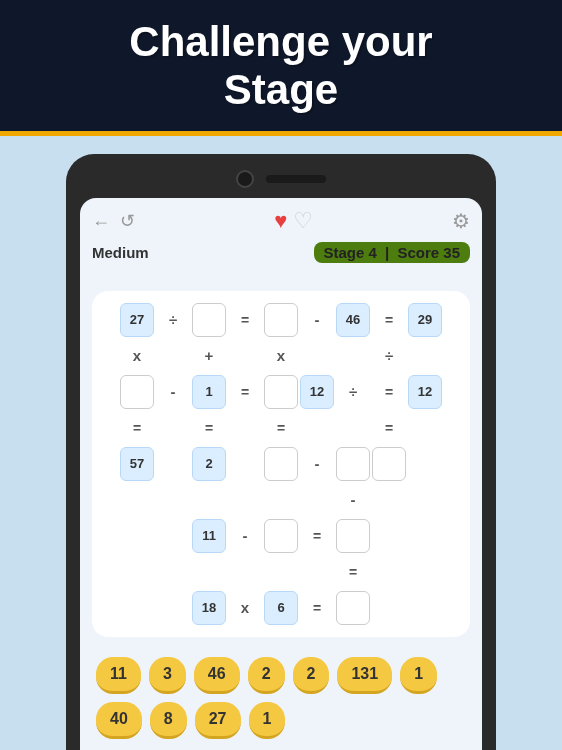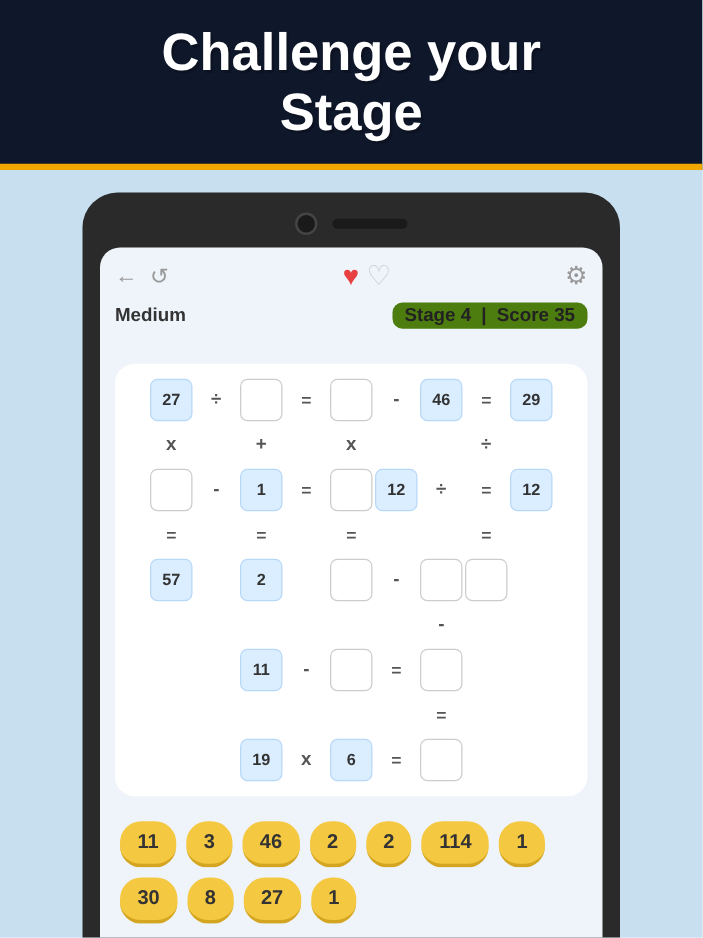--- a/index.html
+++ b/index.html
@@ -320,40 +320,40 @@
         <div class="cell cell-empty"></div>
         <div class="cell cell-empty"></div>
         <div class="cell cell-empty"></div>
         <div class="cell cell-empty"></div>
         <div class="cell cell-eq">=</div>
         <div class="cell cell-empty"></div>
         <div class="cell cell-empty"></div>
 
         <div class="cell cell-empty"></div>
         <div class="cell cell-empty"></div>
-        <div class="cell cell-num">19</div>
+        <div class="cell cell-num">18</div>
         <div class="cell cell-op">x</div>
         <div class="cell cell-num">6</div>
         <div class="cell cell-eq">=</div>
         <div class="cell cell-blank"></div>
         <div class="cell cell-empty"></div>
         <div class="cell cell-empty"></div>
 
       </div>
     </div>
 
     <div class="answer-tiles">
       <div class="tile">11</div>
       <div class="tile">3</div>
       <div class="tile">46</div>
       <div class="tile">2</div>
       <div class="tile">2</div>
-      <div class="tile">114</div>
+      <div class="tile">131</div>
       <div class="tile">1</div>
-      <div class="tile">30</div>
+      <div class="tile">40</div>
       <div class="tile">8</div>
       <div class="tile">27</div>
       <div class="tile">1</div>
     </div>
 
     <div class="bottom-icons">
       <div class="bottom-icon">↺</div>
       <div class="bottom-icon">↩</div>
     </div>
 

